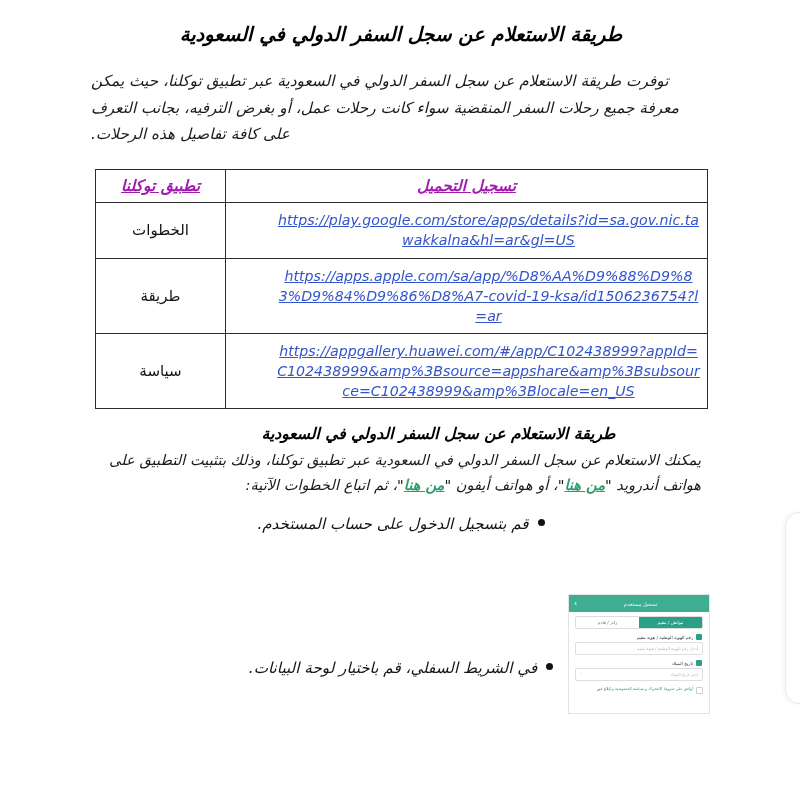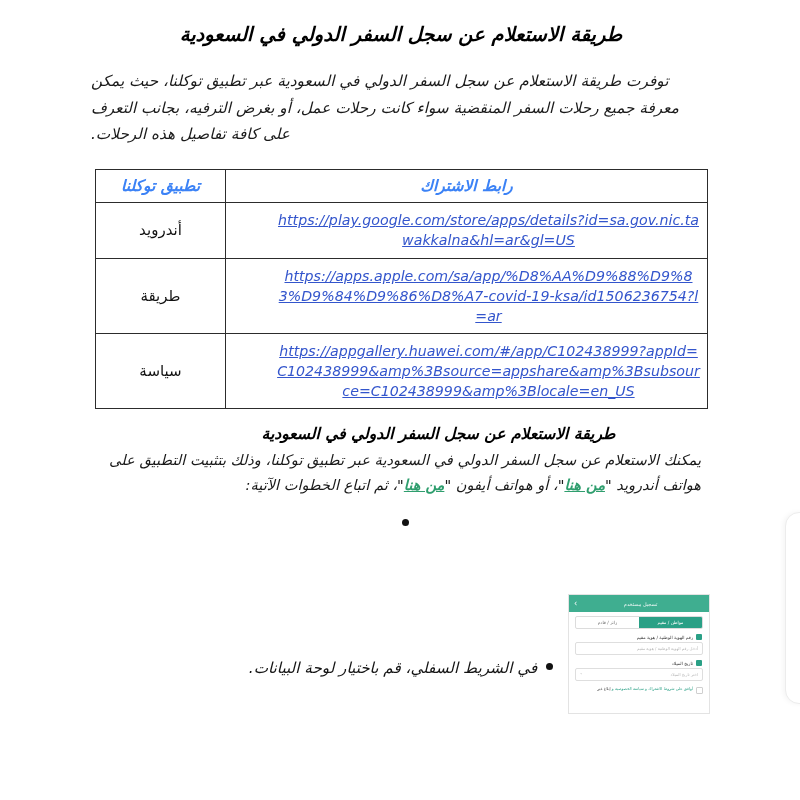--- a/index.html
+++ b/index.html
@@ -81,23 +81,24 @@
     text-align: center;
   }
   .dl-table col.c-link  { width: 482px; }
   .dl-table col.c-app   { width: 130px; }
 
   .th-cell {
     font-family: "DejaVu Sans", sans-serif;
     font-style: italic;
     font-weight: bold;
     font-size: 15.5px;
-    color: #3b82f6;
+    color: #a21caf;
     padding-top: 8px;
     padding-bottom: 8px;
+    text-decoration: underline;
   }
 
   .app-cell {
     font-family: "DejaVu Sans", sans-serif;
     font-size: 15px;
     color: #111111;
     letter-spacing: 0.6px;
   }
 
   .link-cell {
@@ -289,28 +290,28 @@
 
     <p class="intro">توفرت طريقة الاستعلام عن سجل السفر الدولي في السعودية عبر تطبيق توكلنا، حيث يمكن معرفة جميع رحلات السفر المنقضية سواء كانت رحلات عمل، أو بغرض الترفيه، بجانب التعرف على كافة تفاصيل هذه الرحلات.</p>
 
     <table class="dl-table">
       <colgroup>
         <col class="c-link">
         <col class="c-app">
       </colgroup>
       <tbody>
         <tr>
-          <th class="th-cell">رابط الاشتراك</th>
+          <th class="th-cell">تسجيل التحميل</th>
           <th class="th-cell">تطبيق توكلنا</th>
         </tr>
         <tr>
           <td class="link-cell">
             <span class="dl-link">https://play.google.com/store/apps/details?id=sa.gov.nic.tawakkalna&amp;hl=ar&amp;gl=US</span>
           </td>
-          <td class="app-cell">أندرويد</td>
+          <td class="app-cell">الخطوات</td>
         </tr>
         <tr>
           <td class="link-cell">
             <span class="dl-link">https://apps.apple.com/sa/app/%D8%AA%D9%88%D9%83%D9%84%D9%86%D8%A7-covid-19-ksa/id1506236754?l=ar</span>
           </td>
           <td class="app-cell">طريقة</td>
         </tr>
         <tr>
           <td class="link-cell">
             <span class="dl-link">https://appgallery.huawei.com/#/app/C102438999?appId=C102438999&amp;amp%3Bsource=appshare&amp;amp%3Bsubsource=C102438999&amp;amp%3Blocale=en_US</span>
@@ -318,21 +319,21 @@
           <td class="app-cell">سياسة</td>
         </tr>
       </tbody>
     </table>
 
     <h2 class="section-head">طريقة الاستعلام عن سجل السفر الدولي في السعودية</h2>
 
     <p class="para"><span>يمكنك الاستعلام عن سجل السفر الدولي في السعودية عبر تطبيق توكلنا، وذلك بتثبيت التطبيق على هواتف أندرويد "</span><span class="inline-link">من هنا</span><span>"، أو هواتف أيفون "</span><span class="inline-link">من هنا</span><span>"، ثم اتباع الخطوات الآتية:</span></p>
 
     <div class="bullet-row bullet-one">
-      <span class="dot"></span>
+      <span class="dot"></span><span>قم بتسجيل الدخول على حساب المستخدم.</span>
     </div>
 
     <div class="phone-shot">
       <div class="ps-topbar">
         <span class="ps-title">تسجيل مستخدم</span>
         <span class="ps-chevron">›</span>
       </div>
       <div class="ps-tabs">
         <div class="ps-tab active">مواطن / مقيم</div>
         <div class="ps-tab">زائر / قادم</div>

